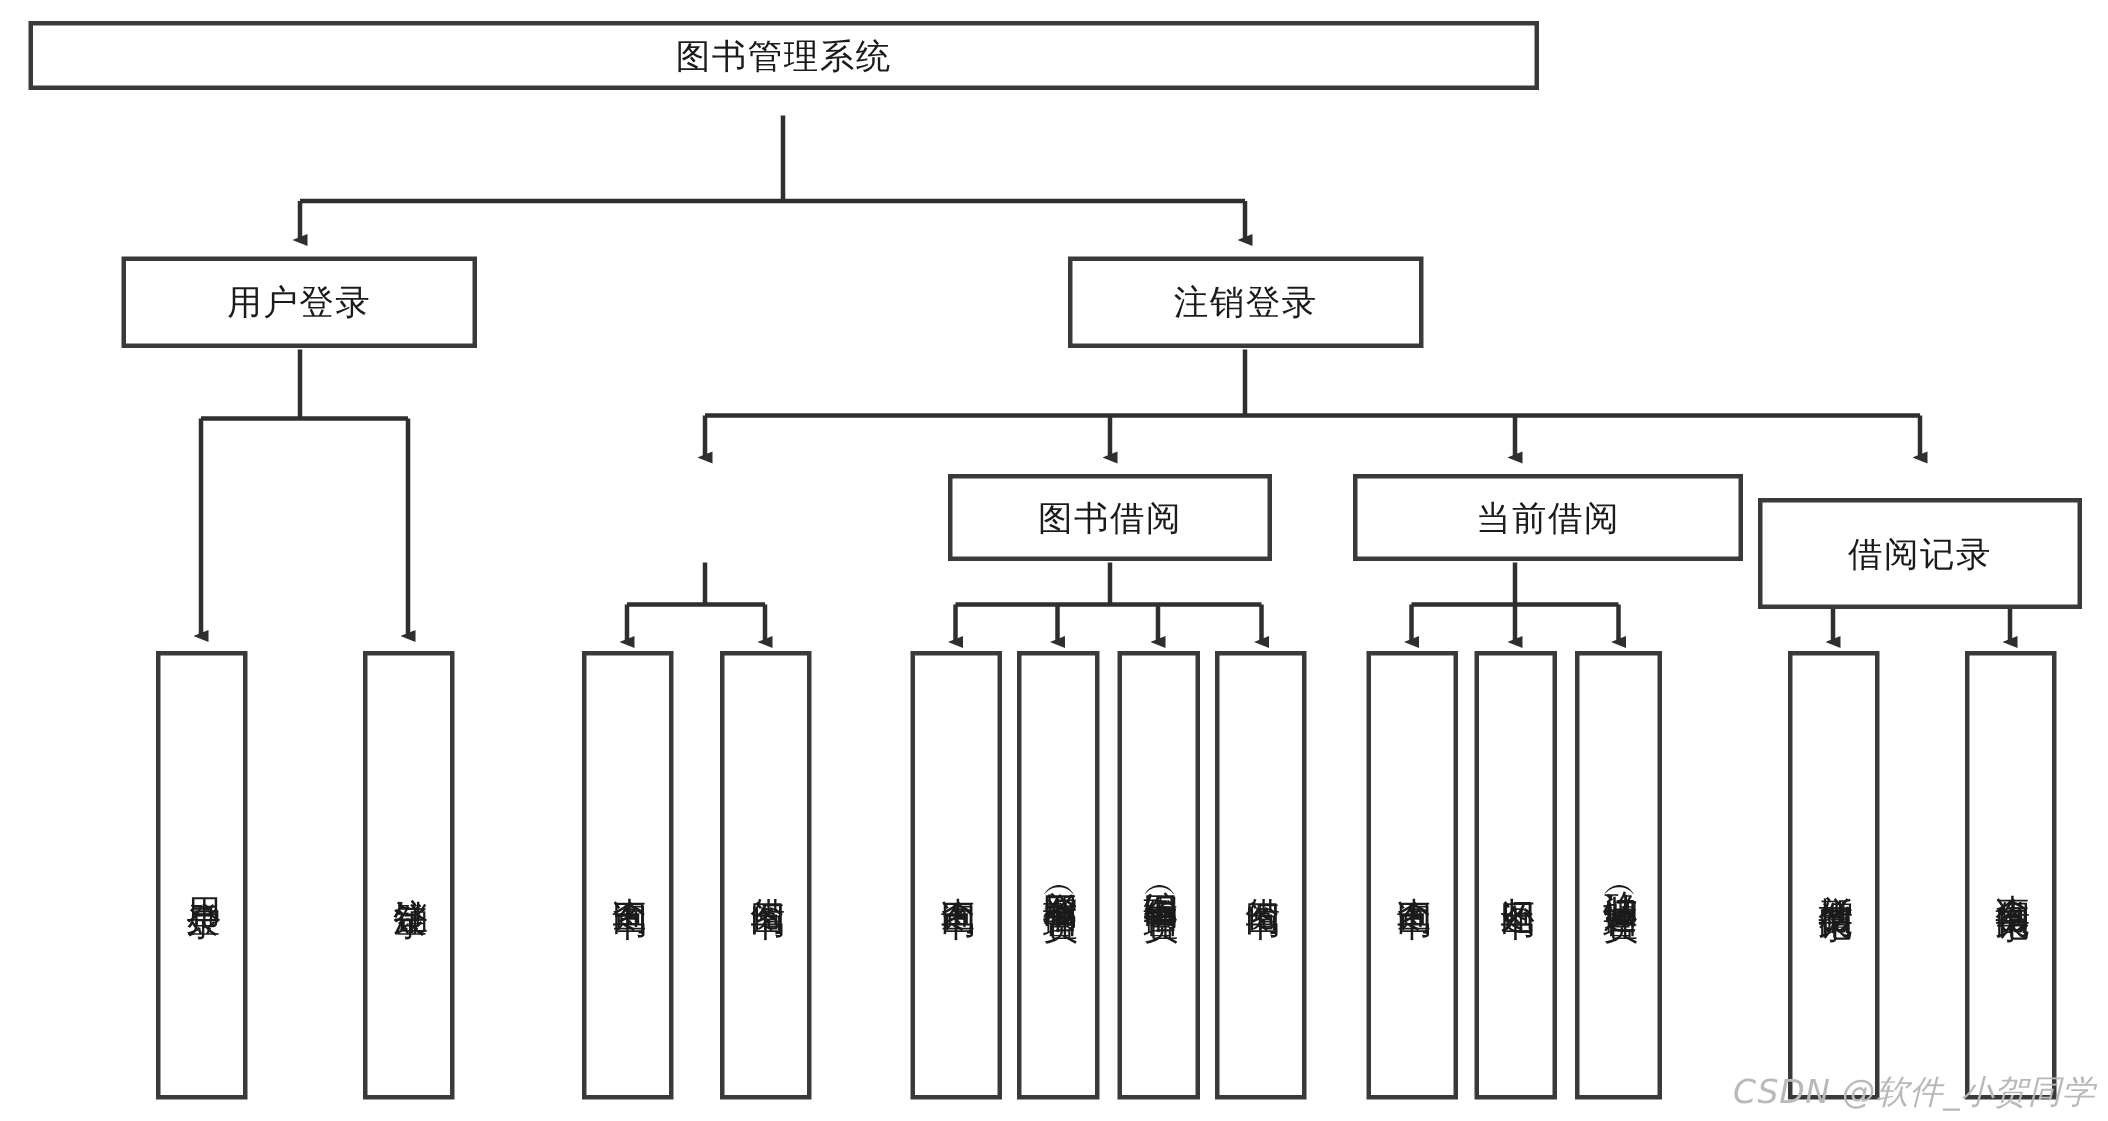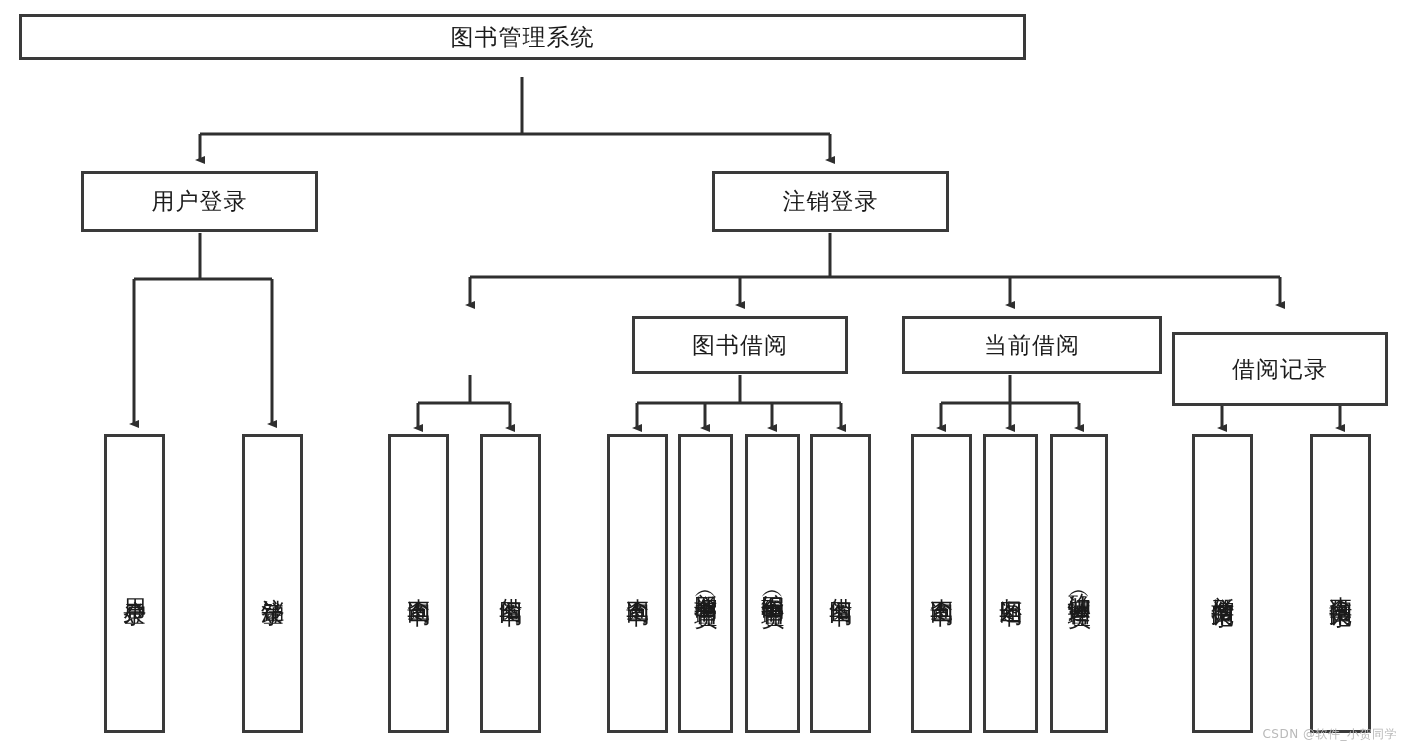--- a/index.html
+++ b/index.html
@@ -59,24 +59,25 @@
     text-orientation: upright;
     font-size: 23px;
     line-height: 1.2;
     letter-spacing: 2px;
     text-align: center;
   }
   .watermark {
     position: absolute;
     right: 8px;
     bottom: 4px;
-    font-size: 12px;
+    font-size: 22px;
     color: #b9b9b9;
     letter-spacing: 0.5px;
     white-space: nowrap;
+    font-style: italic;
   }
 </style>
 </head>
 <body>
 
 <div id="canvas">
 
   <svg class="edges" viewBox="0 0 1405 747">
     <defs>
       <marker id="arrow" markerWidth="10" markerHeight="10" refX="5" refY="5" orient="auto" markerUnits="userSpaceOnUse">

